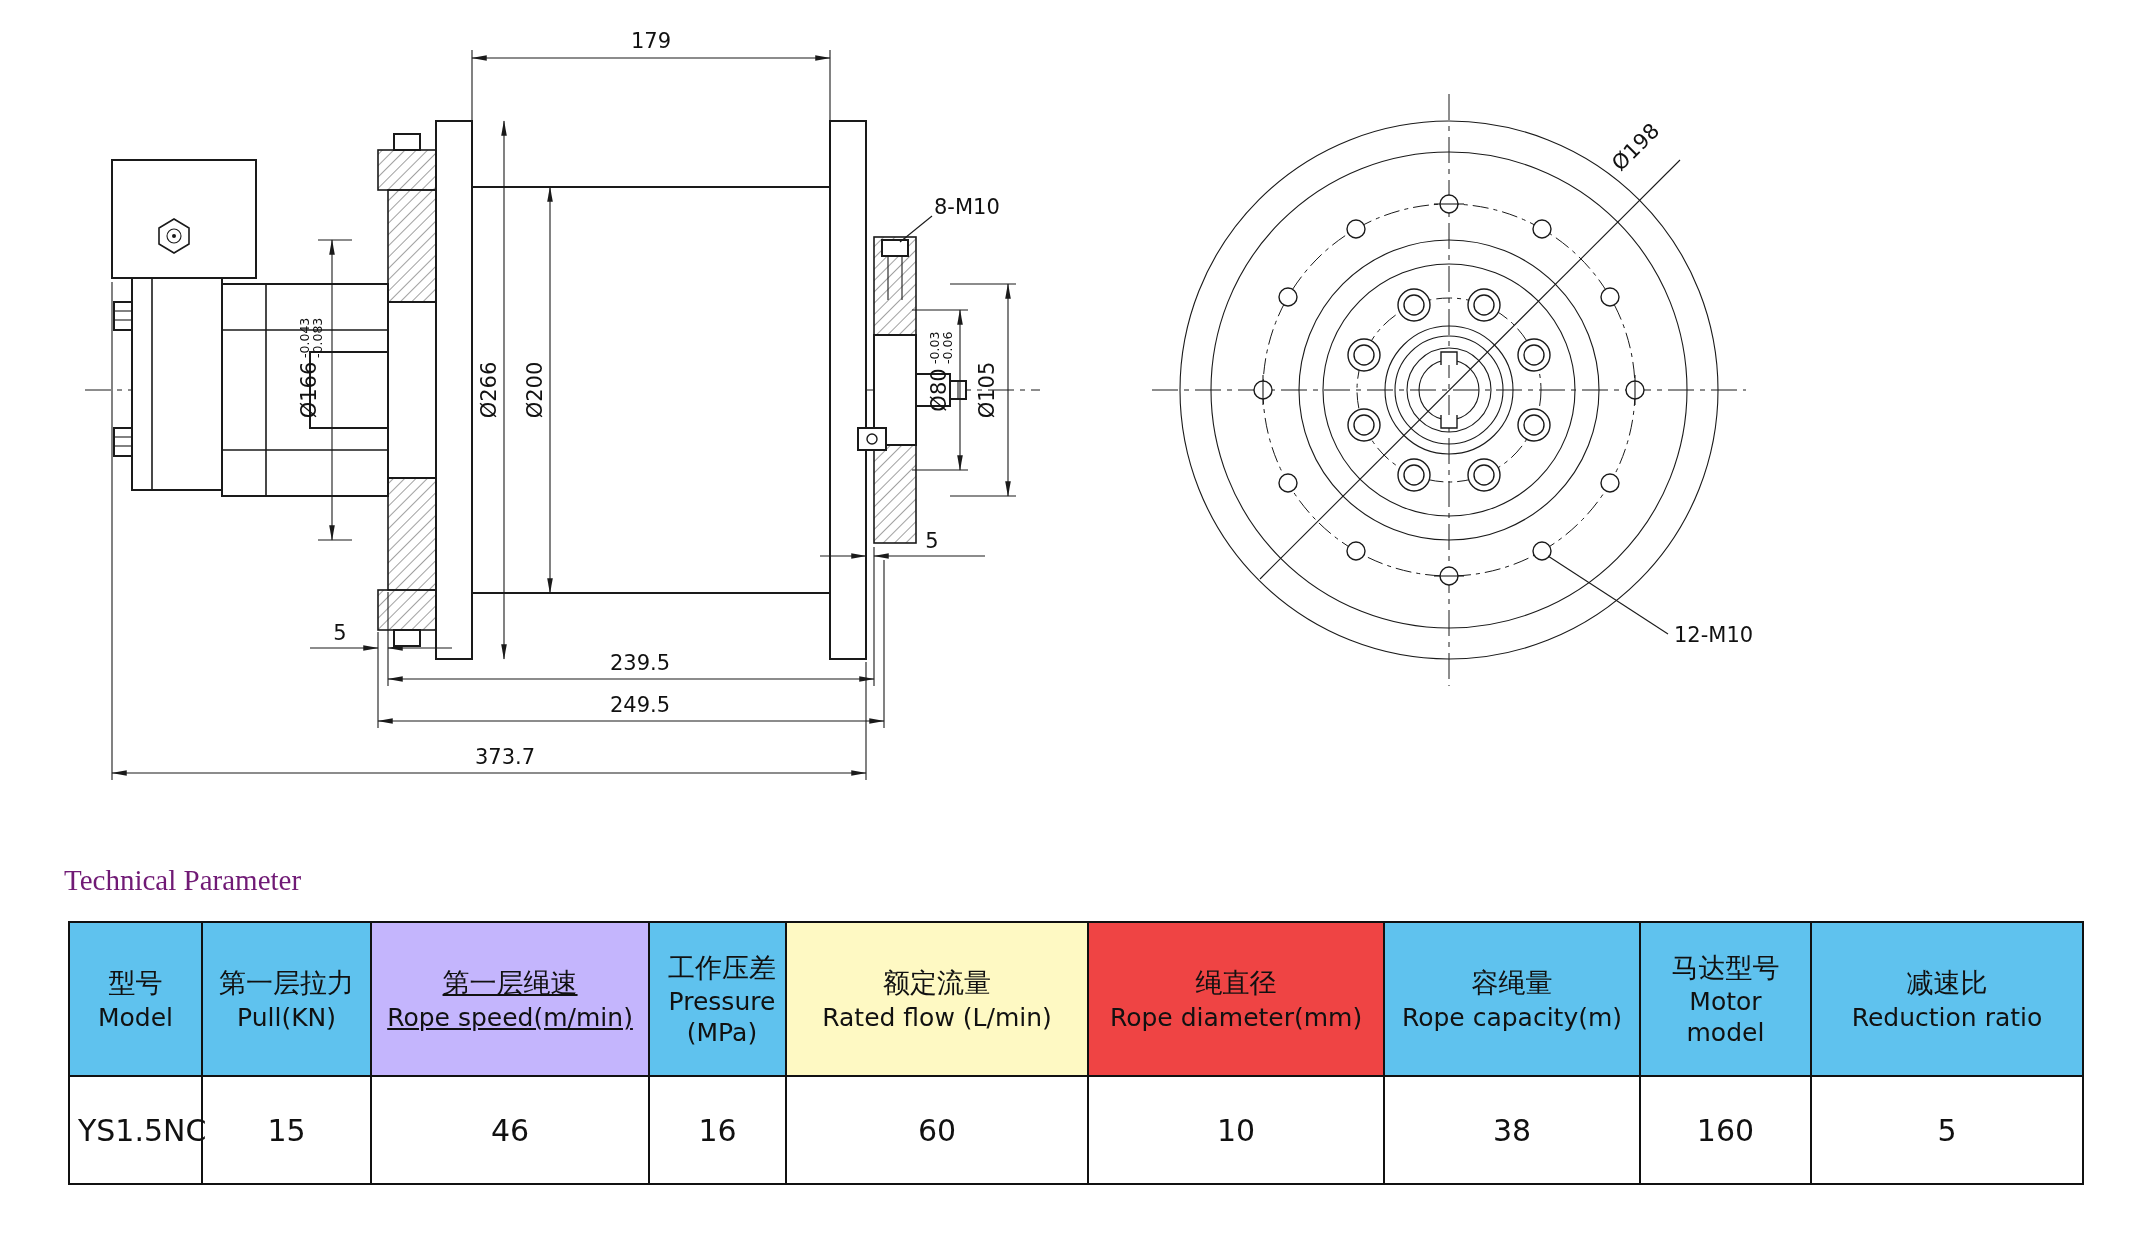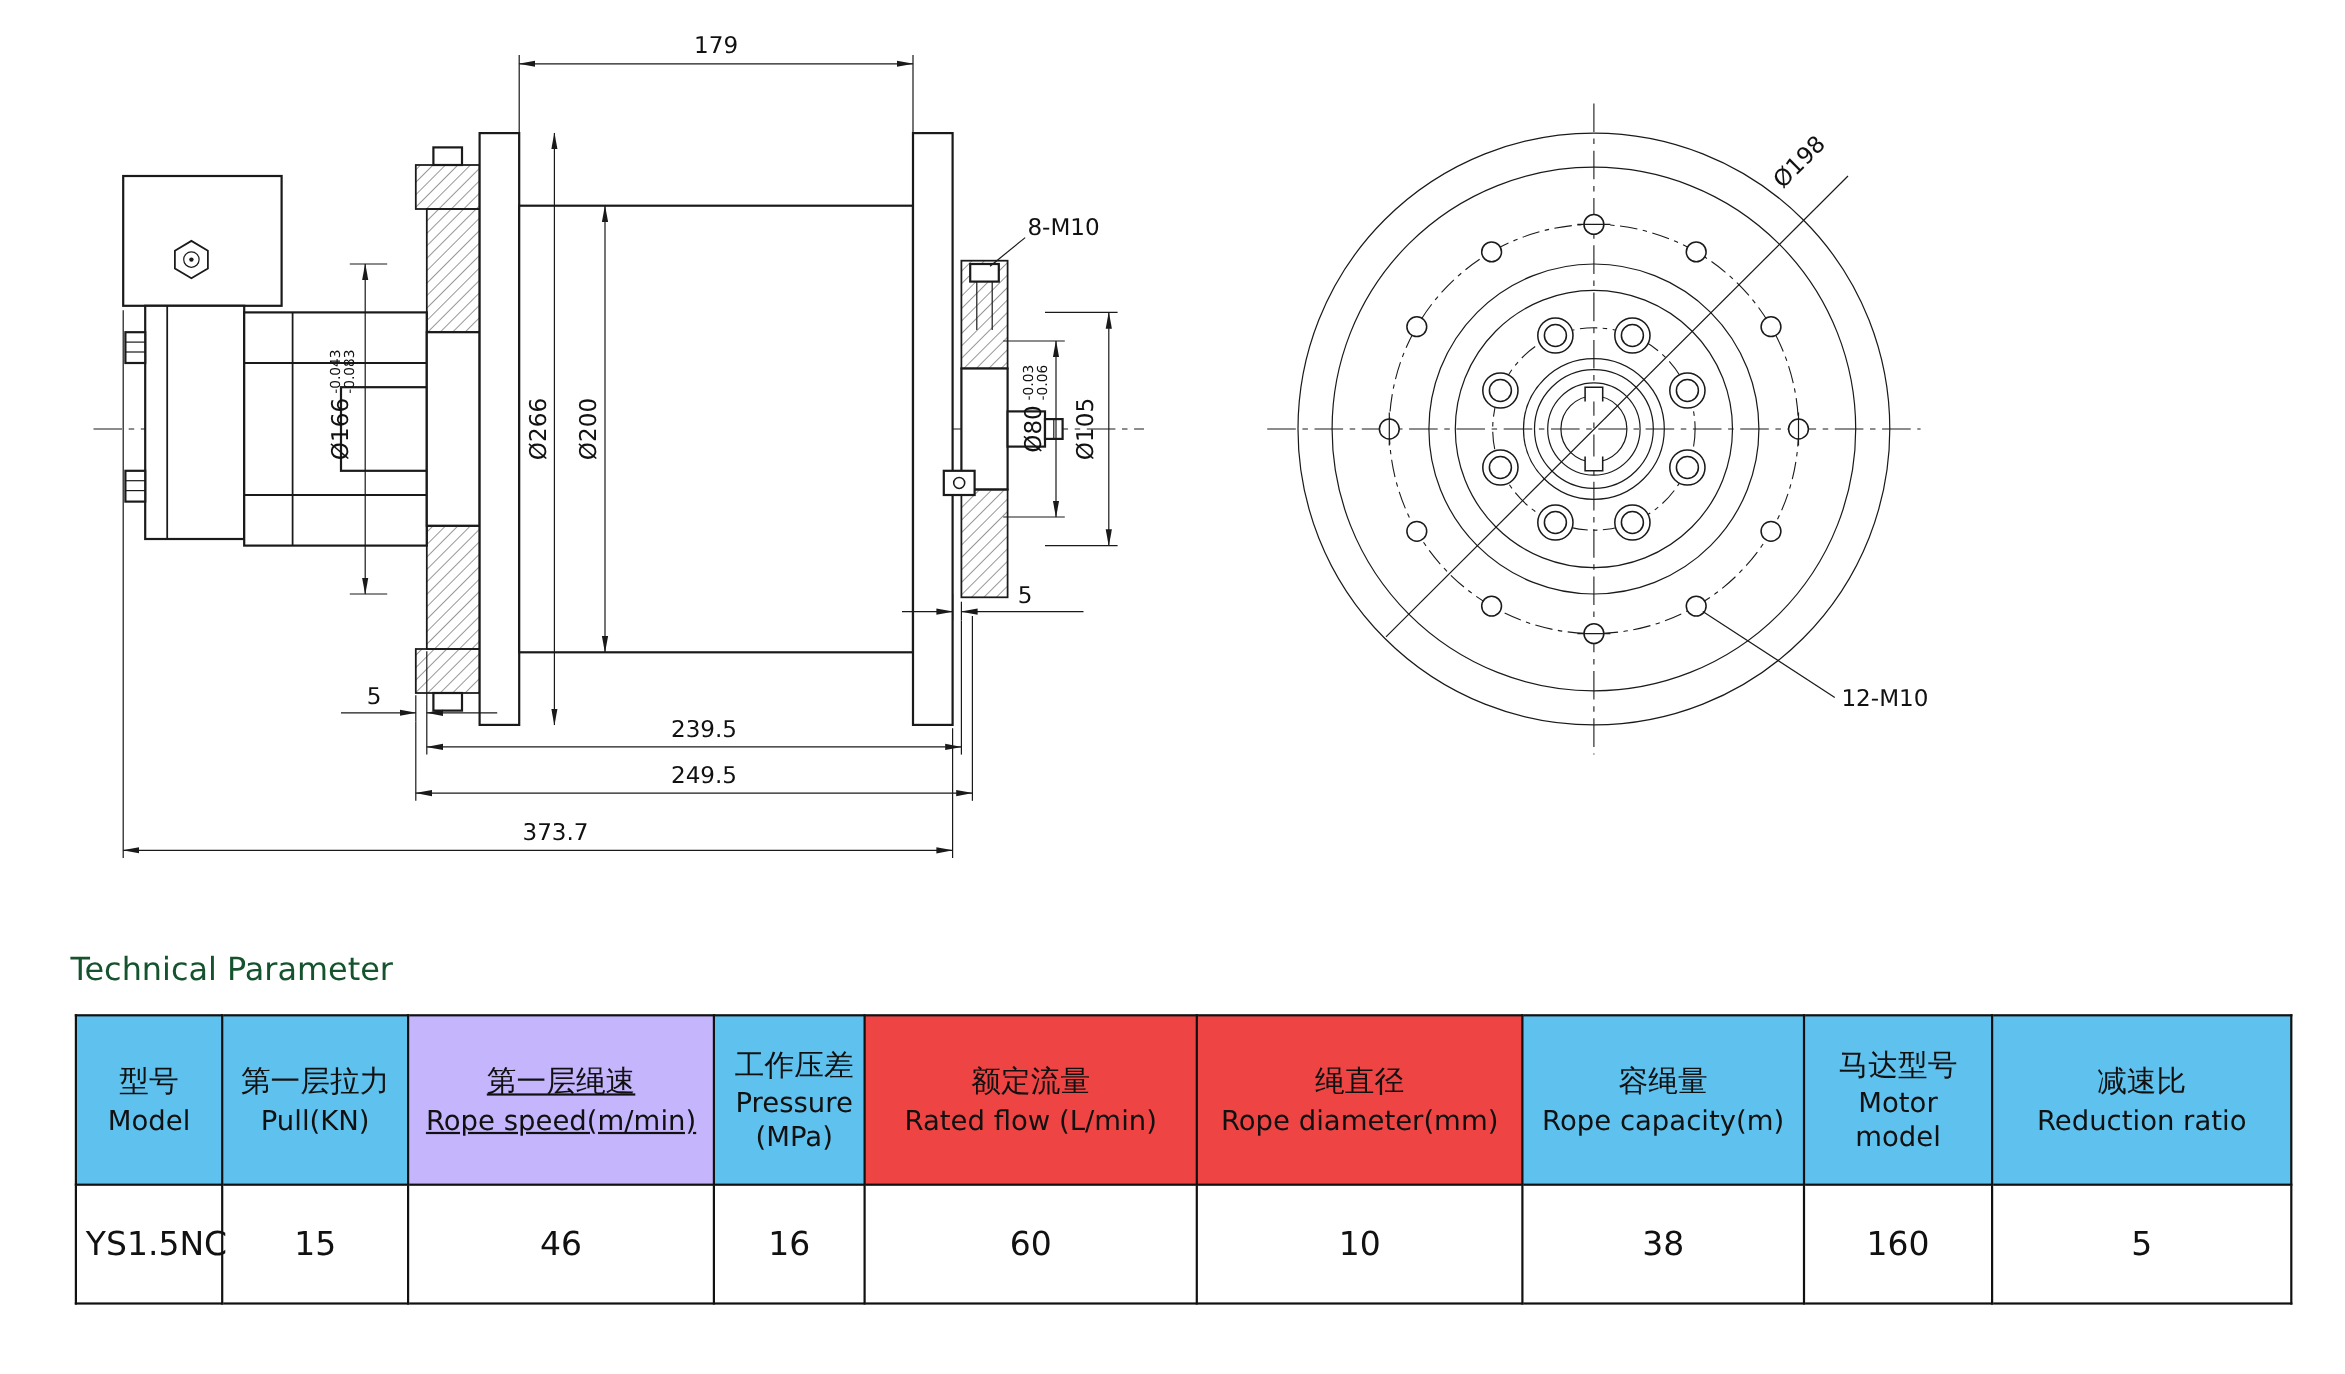--- a/index.html
+++ b/index.html
@@ -14,21 +14,21 @@
   svg .cl   { stroke:#1a1a1a; stroke-width:1; fill:none; stroke-dasharray:26 6 5 6; }
   svg .cl2  { stroke:#1a1a1a; stroke-width:1; fill:none; stroke-dasharray:16 5 4 5; }
   svg .hole { fill:#fff; stroke:#1a1a1a; stroke-width:1.4; }
   svg text.dt  { font-family:"DejaVu Sans",sans-serif; font-size:21px; fill:#111; }
   svg text.tol { font-family:"DejaVu Sans",sans-serif; font-size:12.5px; fill:#111; }
   svg text.mid { text-anchor:middle; }
 
   
   .title-row{margin:30px 0 24px 64px;display:flex;align-items:baseline;gap:16px;}
   .t-cn{font-size:46px;font-weight:bold;color:#111;letter-spacing:4px;}
-  .t-en{font-size:29px;color:#14532d;}
+  .t-en{font-size:29px;color:#701a75;font-family:Liberation Serif, serif;}
 
   
   table.params{border-collapse:collapse;margin-left:68px;width:2016px;table-layout:fixed;}
   table.params th, table.params td{border:2px solid #111;text-align:center;vertical-align:middle;}
   table.params thead th{height:144px;font-weight:normal;padding:4px 6px;}
   table.params td{height:104px;font-size:30px;}
   .h-cn{font-size:27px;line-height:1.35;}
   .h-en{font-size:25px;line-height:1.25;}
   td.cell-model{text-align:left;padding-left:8px;font-size:28px;}
 </style>
@@ -306,21 +306,21 @@
             <div class="h-en">Pull(KN)</div>
           </th>
         <th style="background: #c4b5fd; text-decoration: underline;">
             <div class="h-cn">第一层绳速</div>
             <div class="h-en">Rope speed(m/min)</div>
           </th>
         <th style="background: rgb(95, 194, 238); padding-left: 15px;">
             <div class="h-cn">工作压差</div>
             <div class="h-en">Pressure (MPa)</div>
           </th>
-        <th style="background: #ef4444;">
+        <th style="background: #fef9c3;">
             <div class="h-cn">额定流量</div>
             <div class="h-en">Rated flow (L/min)</div>
           </th>
         <th style="background: #ef4444;">
             <div class="h-cn">绳直径</div>
             <div class="h-en">Rope diameter(mm)</div>
           </th>
         <th style="background: rgb(95, 194, 238);">
             <div class="h-cn">容绳量</div>
             <div class="h-en">Rope capacity(m)</div>

